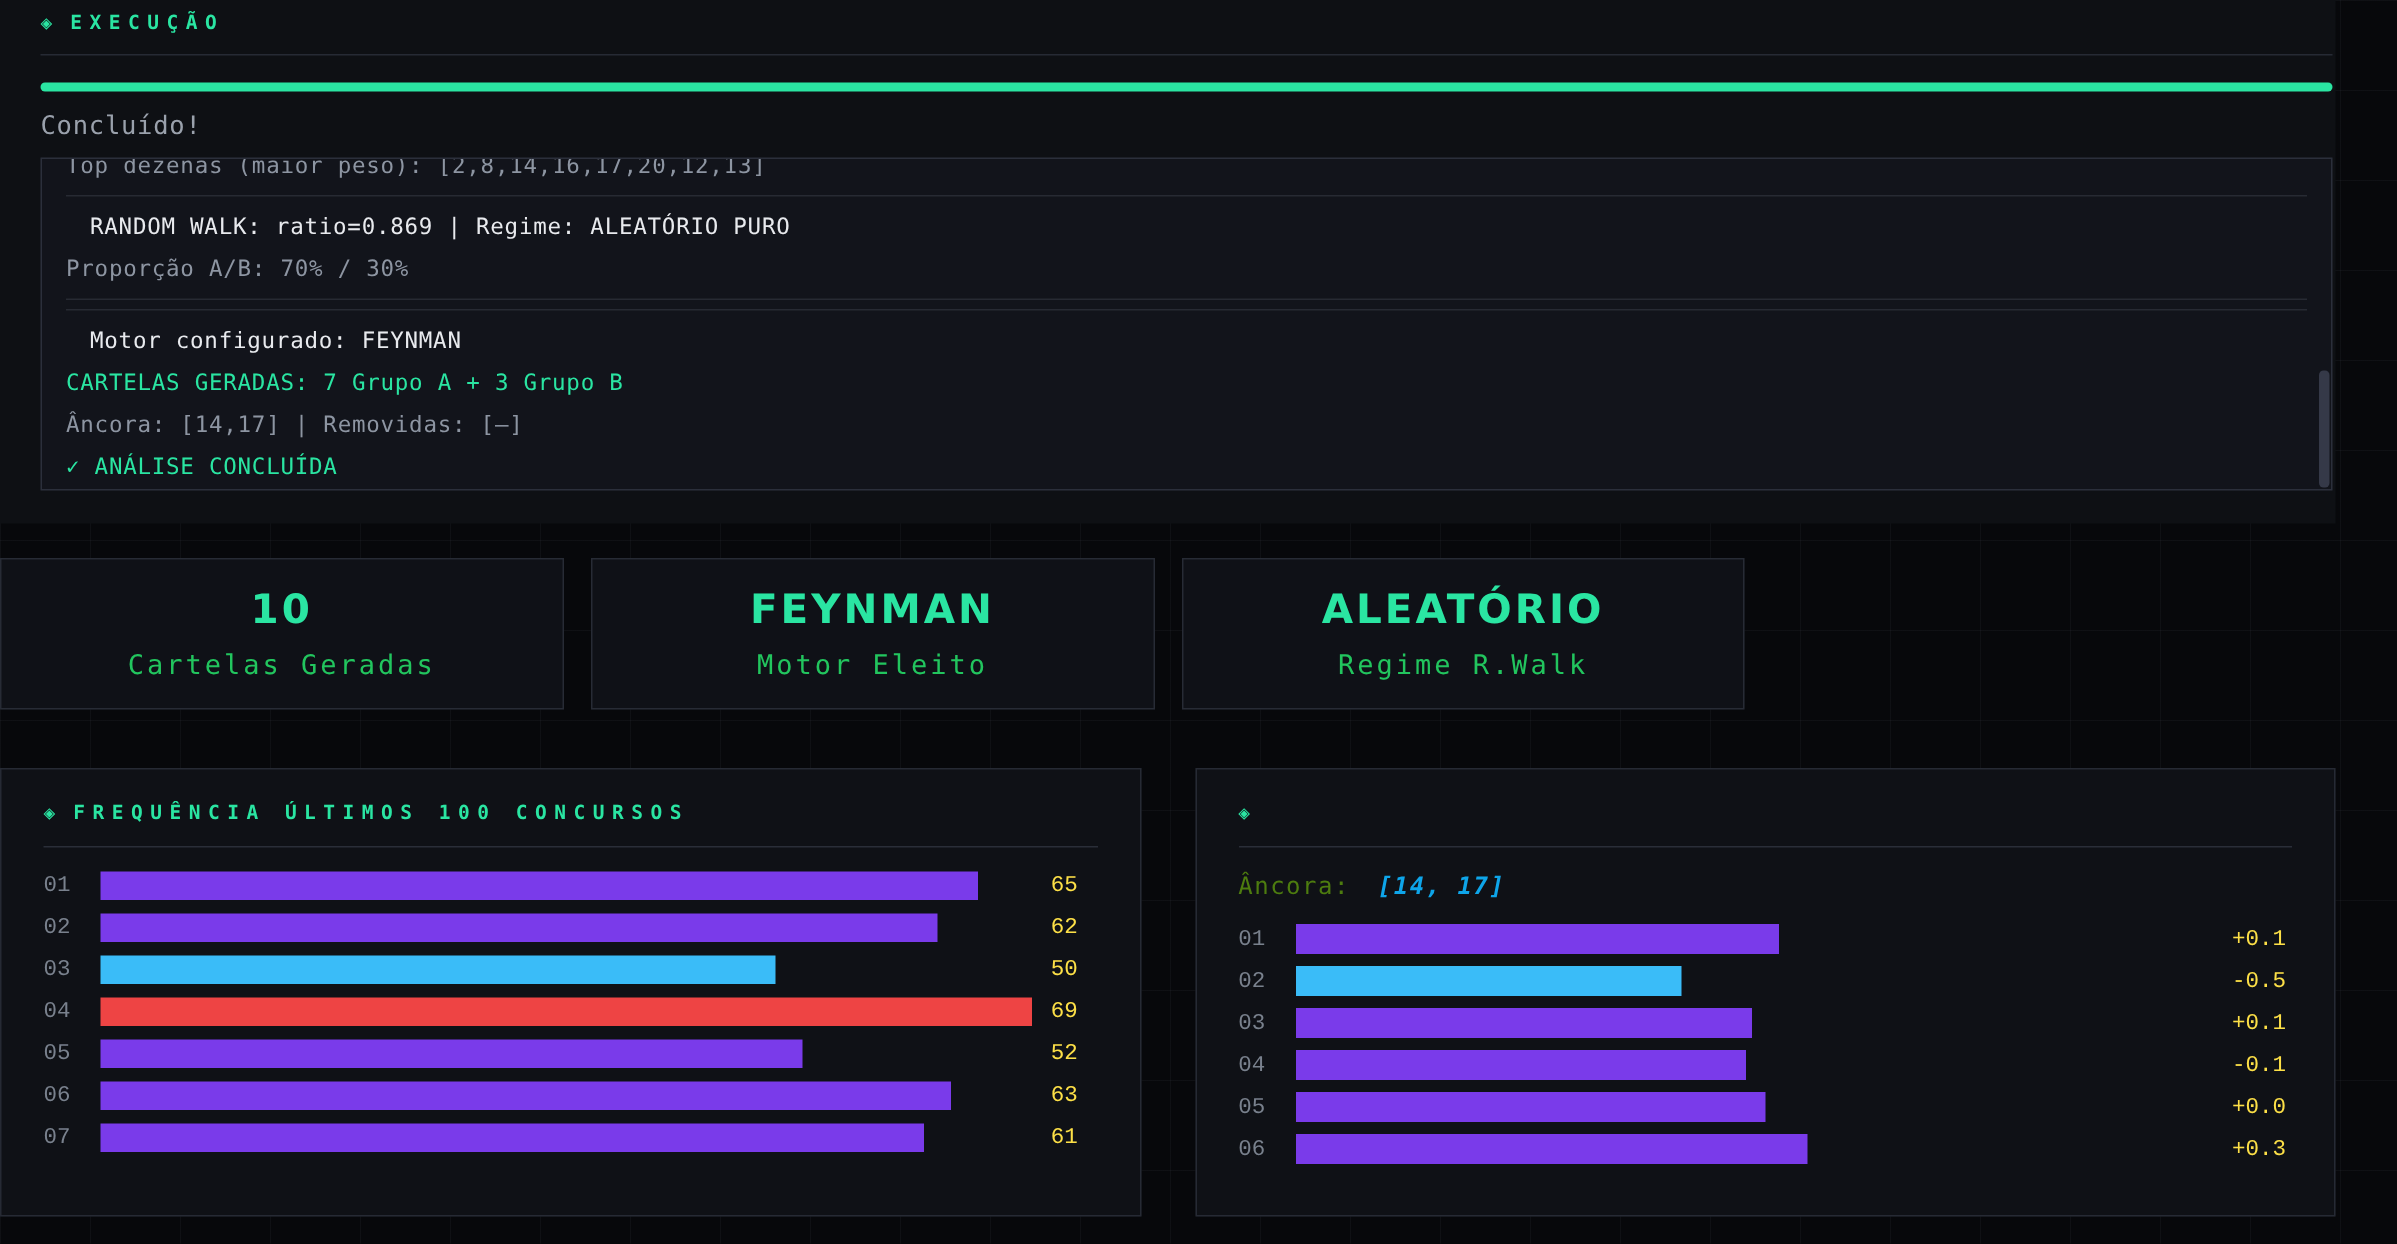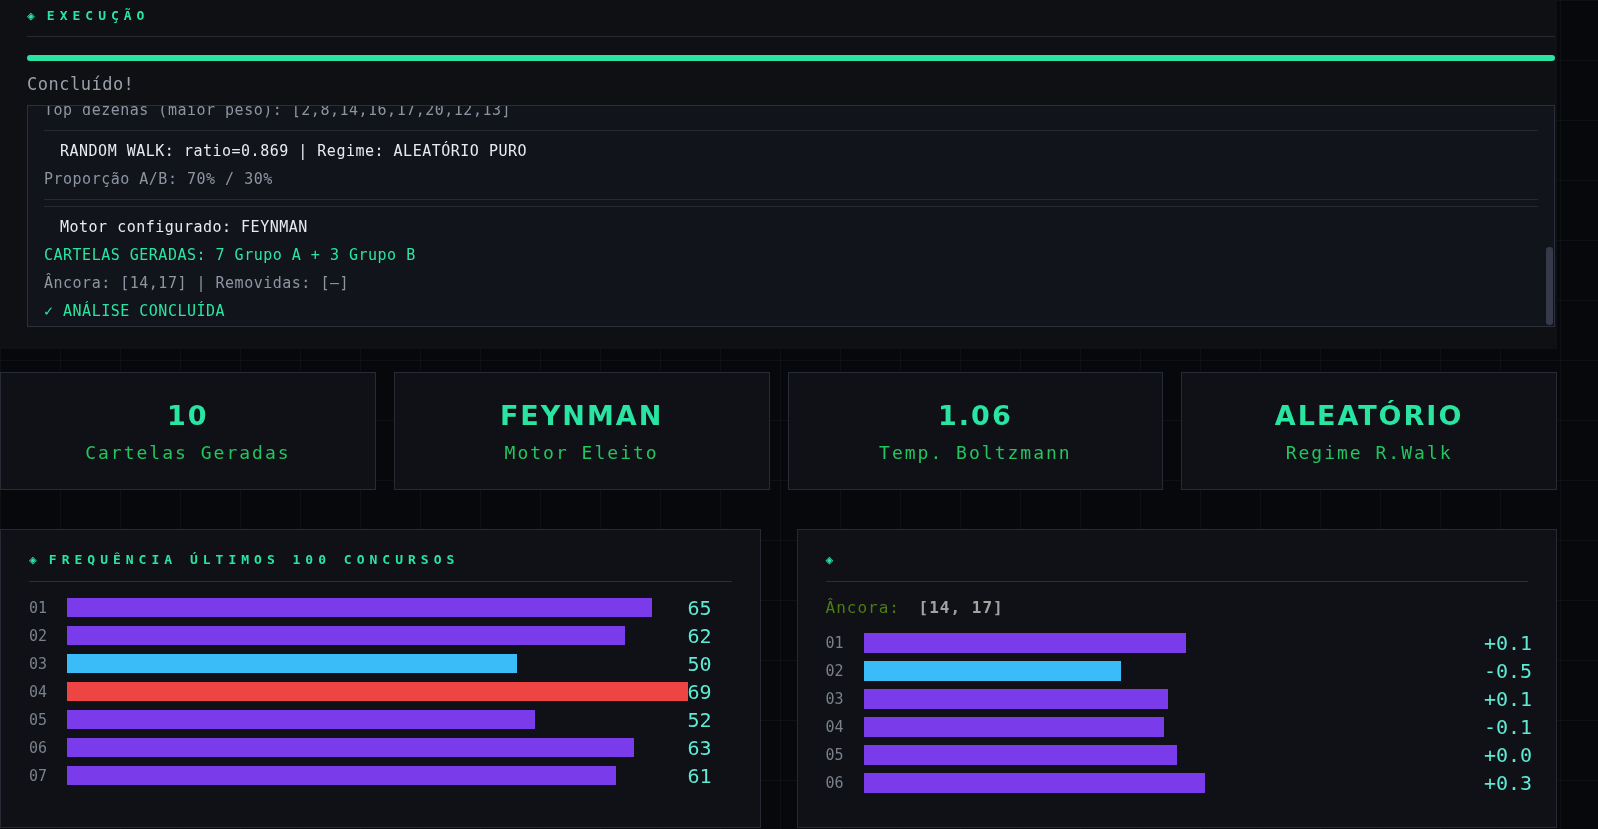--- a/index.html
+++ b/index.html
@@ -54,21 +54,21 @@
   }
 
   
   .cards {
     margin-top:23px;
     display:grid; grid-template-columns:repeat(4,1fr); gap:18px;
   }
   .card {
     background:#0f1117;
     border:1px solid #272b35;
-    height:118px;
+    height:101px;
     display:flex; flex-direction:column; align-items:center; justify-content:center;
   }
   .card-value {
     color:#2ae5a2; font-size:27px; font-weight:bold; letter-spacing:2px;
     font-family:"DejaVu Sans","Liberation Sans",sans-serif;
   }
   .card-label { margin-top:11px; color:#22c55e; font-size:18px; letter-spacing:2px; }
 
   
   .panels {
@@ -76,30 +76,30 @@
     display:grid; grid-template-columns:1fr 1fr; gap:36px;
   }
   .panel {
     background:#0f1116;
     border:1px solid #262a34;
     padding:22px 28px 26px 28px;
     min-height:290px;
   }
   .panel-hr { border:none; border-top:1px solid #2a2e38; margin-top:14px; }
   .rows { margin-top:16px; }
-  .bar-row { display:flex; align-items:center; margin-bottom:9px; height:19px; }
+  .bar-row { display:flex; align-items:center; margin-bottom:9px; height:19px;font-family:Liberation Mono, monospace; }
   .bar-row .row-label { width:26px; color:#79818d; font-size:15px; flex:none; }
   .bar-row .bar-track { flex:1; margin-left:12px; height:19px; position:relative; }
   .bar-row .bar { height:100%; }
-  .bar-row .row-value { width:44px; flex:none; text-align:left; color:#5eead4; font-size:20px; }
+  .bar-row .row-value { width:44px; flex:none; text-align:center; color:#fde047; font-size:15px; }
   .score-rows .bar-row { height:20px; margin-bottom:8px; }
   .score-rows .bar-track { height:20px; }
   .anchor-line { margin-top:16px; margin-bottom:2px; font-size:16px; letter-spacing:1px; }
   .anchor-line .anchor-label { color:#4d7c0f; }
-  .anchor-line .anchor-value { color:#a3a3a3; font-weight:bold; margin-left:8px; }
+  .anchor-line .anchor-value { color:#0ea5e9; font-weight:bold; margin-left:8px;font-style:italic; }
 </style>
 </head>
 <body>
 
 <div class="wrap">
 
   <section class="exec-section">
     <div class="sec-title">
       <span class="diamond">◈</span>
       <span>EXECUÇÃO</span>
@@ -128,24 +128,20 @@
   <div class="cards">
     <div class="card">
       <div class="card-value">10</div>
       <div class="card-label">Cartelas Geradas</div>
     </div>
     <div class="card">
       <div class="card-value">FEYNMAN</div>
       <div class="card-label">Motor Eleito</div>
     </div>
     <div class="card">
-      <div class="card-value">1.06</div>
-      <div class="card-label">Temp. Boltzmann</div>
-    </div>
-    <div class="card">
       <div class="card-value">ALEATÓRIO</div>
       <div class="card-label">Regime R.Walk</div>
     </div>
   </div>
 
   <div class="panels">
 
     <section class="panel">
       <div class="sec-title">
         <span class="diamond">◈</span>

